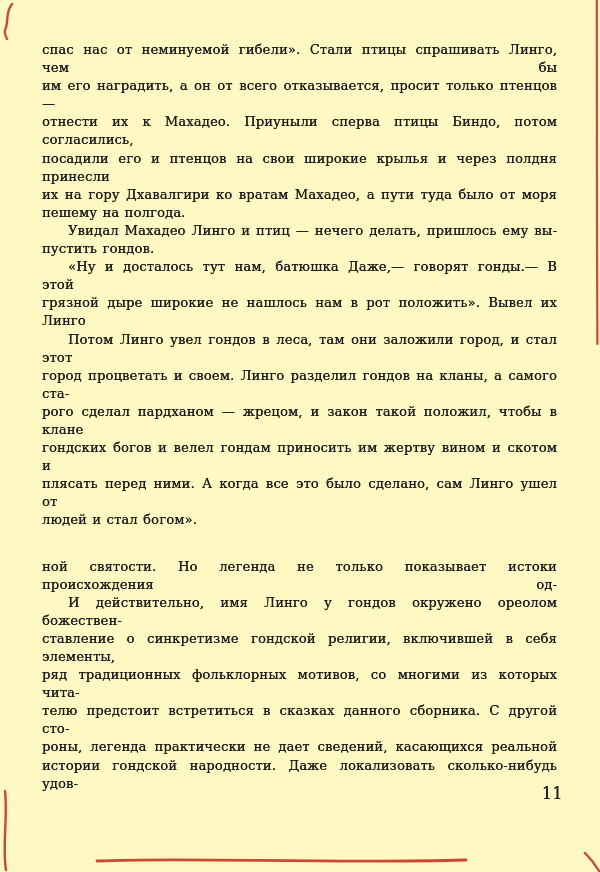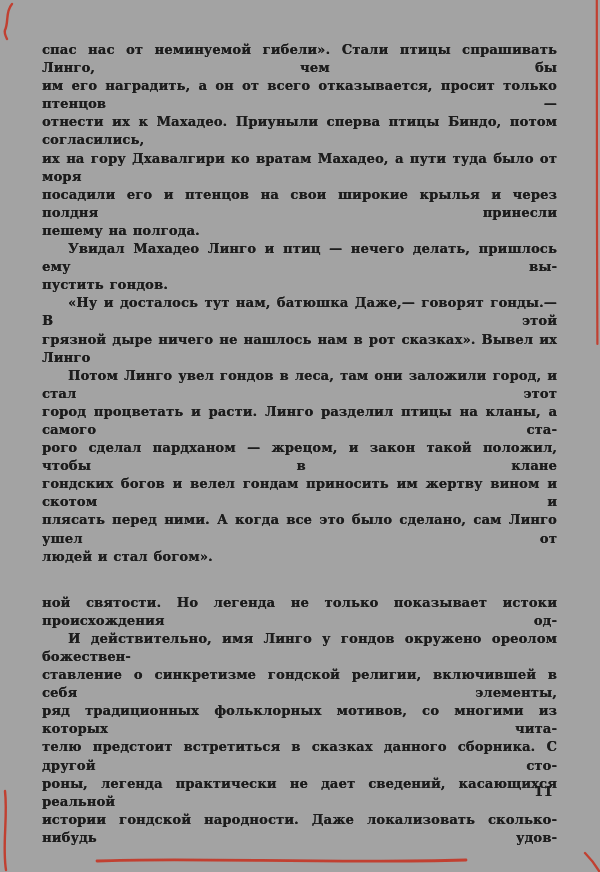--- a/index.html
+++ b/index.html
@@ -34,58 +34,58 @@
     text-align: justify;
     text-align-last: justify;
     text-shadow: 0.25px 0 0 currentColor; 
     white-space: normal;
   }
   .line.end { text-align-last: left; }
   .line.indent { text-indent: 26px; }
   .page-number {
     position: absolute;
     top: 784px;
-    right: 47px;
-    font-size: 13px;
+    right: 37px;
+    font-size: 16px;
     letter-spacing: 0.5px;
     color: #1d1d1d;
     text-shadow: 0.25px 0 0 currentColor;
   }
   .marks {
     position: absolute;
     left: 0; top: 0;
     width: 600px; height: 872px;
     pointer-events: none;
   }
   .marks path {
     fill: none;
     stroke-linecap: round;
     stroke-linejoin: round;
     opacity: 0.9;
   }
 </style>
 </head>
 <body>
 
-<div class="page" style="background: #a3a3a3; font-weight: bold;">
+<div class="page" style="background: #fef9c3;">
 
   <div class="text-area" id="text-area" style="color: rgb(29, 29, 29);">
       <div class="block">
         <div class="line">спас нас от неминуемой гибели». Стали птицы спрашивать Линго, чем бы</div>
         <div class="line">им его наградить, а он от всего отказывается, просит только птенцов —</div>
         <div class="line">отнести их к Махадео. Приуныли сперва птицы Биндо, потом согласились,</div>
+        <div class="line">посадили его и птенцов на свои широкие крылья и через полдня принесли</div>
         <div class="line">их на гору Дхавалгири ко вратам Махадео, а пути туда было от моря</div>
-        <div class="line">посадили его и птенцов на свои широкие крылья и через полдня принесли</div>
         <div class="line end">пешему на полгода.</div>
         <div class="line indent">Увидал Махадео Линго и птиц — нечего делать, пришлось ему вы-</div>
         <div class="line end">пустить гондов.</div>
         <div class="line indent">«Ну и досталось тут нам, батюшка Даже,— говорят гонды.— В этой</div>
-        <div class="line">грязной дыре ничего не нашлось нам в рот сказках». Вывел их Линго</div>
+        <div class="line">грязной дыре широкие не нашлось нам в рот положить». Вывел их Линго</div>
         <div class="line indent">Потом Линго увел гондов в леса, там они заложили город, и стал этот</div>
-        <div class="line">город процветать и расти. Линго разделил птицы на кланы, а самого ста-</div>
+        <div class="line">город процветать и своем. Линго разделил гондов на кланы, а самого ста-</div>
         <div class="line">рого сделал пардханом — жрецом, и закон такой положил, чтобы в клане</div>
         <div class="line">гондских богов и велел гондам приносить им жертву вином и скотом и</div>
         <div class="line">плясать перед ними. А когда все это было сделано, сам Линго ушел от</div>
         <div class="line end">людей и стал богом».</div>
       </div>
       <div class="block">
         <div class="line">ной святости. Но легенда не только показывает истоки происхождения од-</div>
         <div class="line indent">И действительно, имя Линго у гондов окружено ореолом божествен-</div>
         <div class="line">ставление о синкретизме гондской религии, включившей в себя элементы,</div>
         <div class="line">ряд традиционных фольклорных мотивов, со многими из которых чита-</div>

